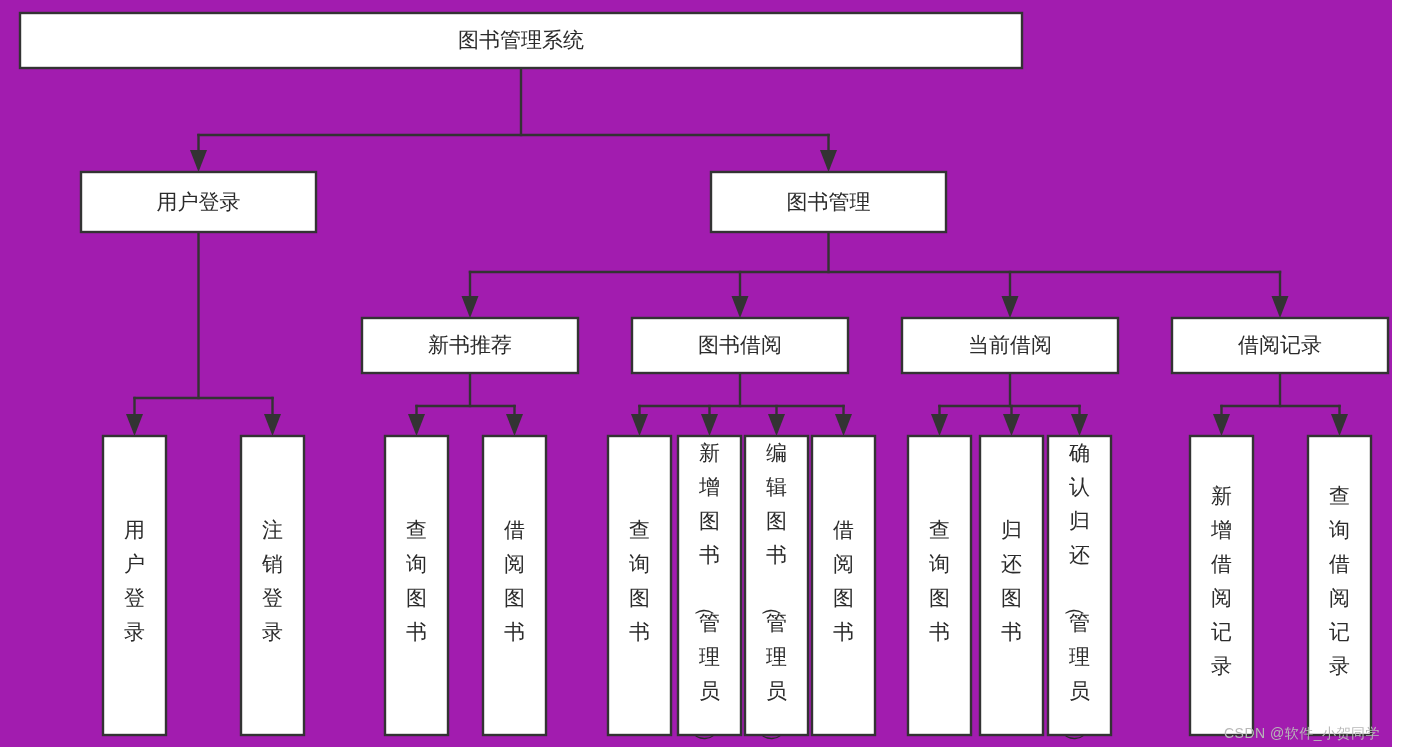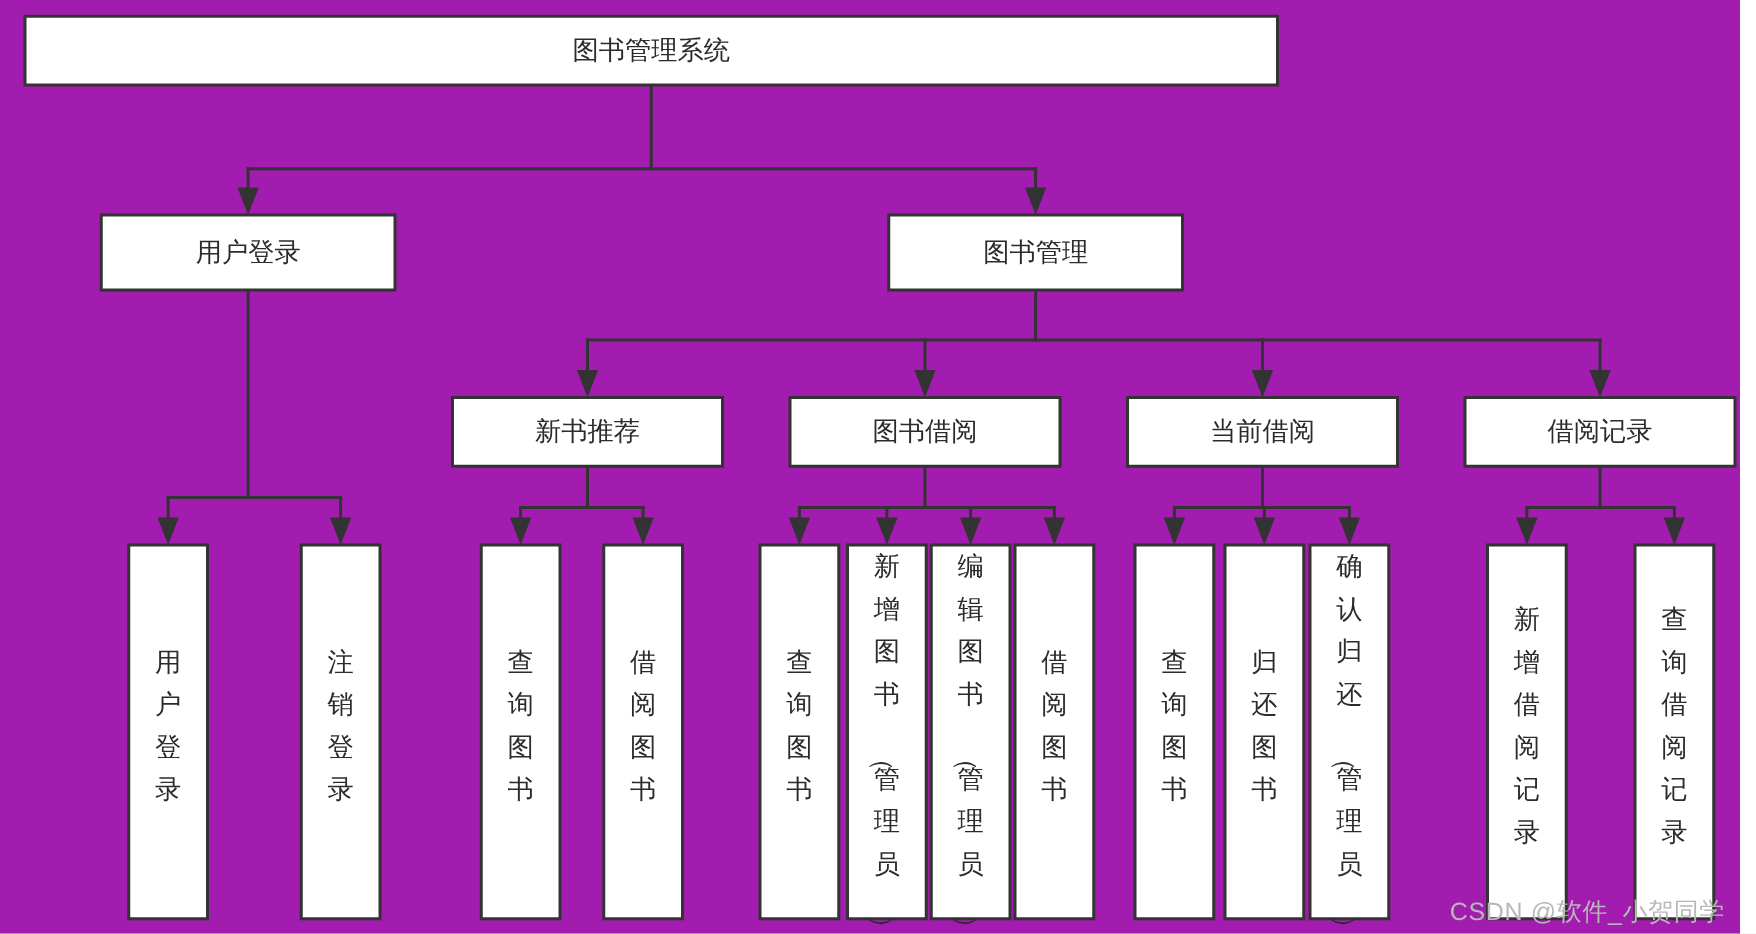--- a/index.html
+++ b/index.html
@@ -52,21 +52,21 @@
     fill: #2b2b2b;
     font-family: "Liberation Sans", "DejaVu Sans", sans-serif;
     font-size: 21px;
     text-anchor: middle;
   }
   .watermark-text {
     position: absolute;
     right: 12px;
     bottom: 4px;
     font-family: "Liberation Sans", "DejaVu Sans", sans-serif;
-    font-size: 20px;
+    font-size: 14px;
     color: #b8b8b8;
     white-space: nowrap;
     letter-spacing: 0.5px;
     user-select: none;
   }
 </style>
 </head>
 <body>
 
 <div id="diagram-root">

